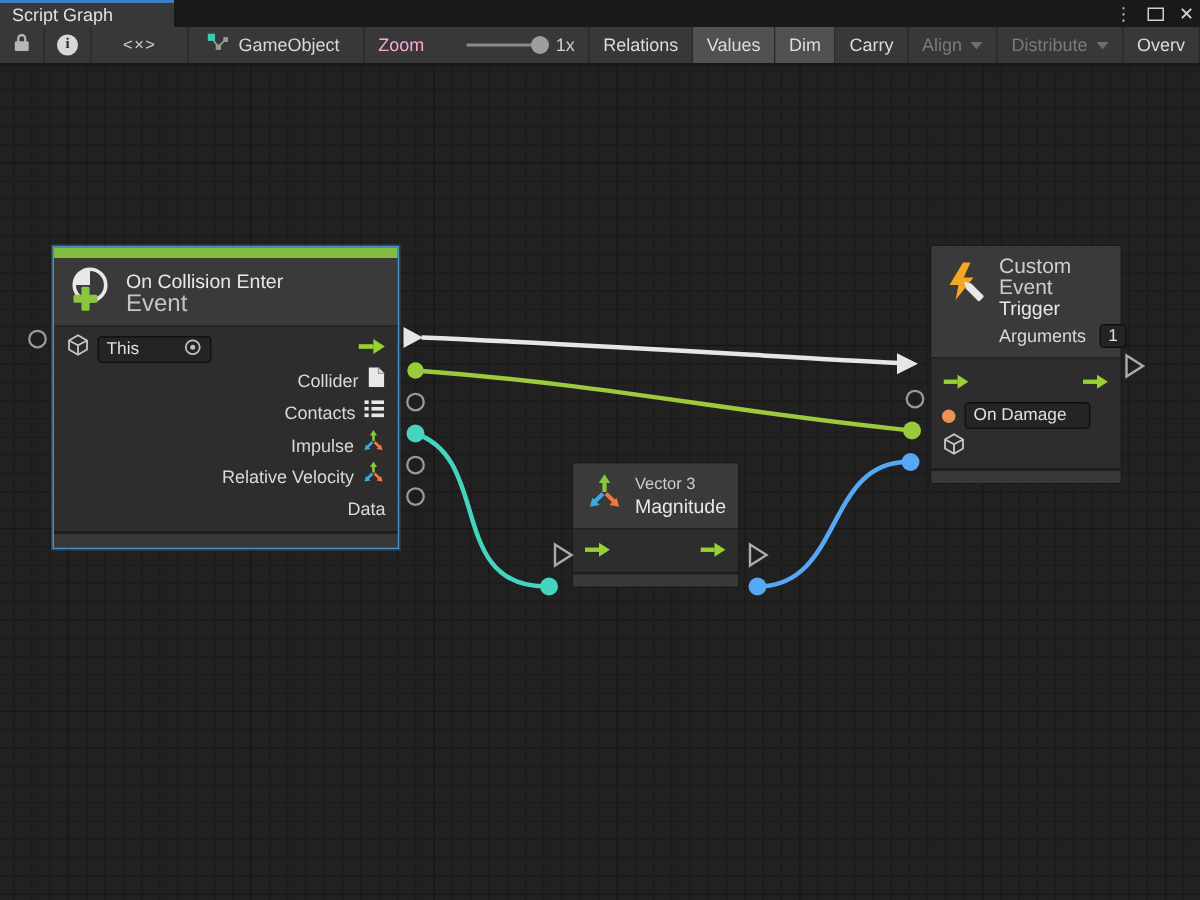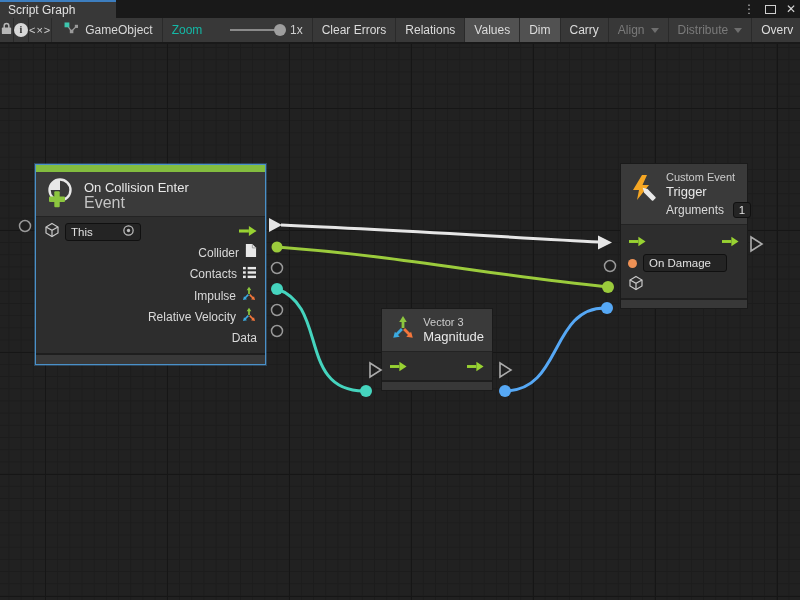--- a/index.html
+++ b/index.html
@@ -20,21 +20,21 @@
   .tseg.pad { padding:0 9px; }
   .tb-btn { display:flex; align-items:center; justify-content:center; padding:0 9px; border-right:1px solid #2a2a2a; white-space:nowrap; color:#dcdcdc; }
   .tb-btn.active { background:#515151; }
   .tb-btn.disabled { color:#7a7a7a; }
   .caret { width:0; height:0; border-left:4px solid transparent; border-right:4px solid transparent; border-top:5px solid #8a8a8a; margin-left:6px; }
   .tb-btn.disabled .caret { border-top-color:#6e6e6e; }
   .info-circle { width:14px; height:14px; border-radius:50%; background:#d8d8d8; color:#2b2b2b; font-weight:bold; font-size:10px; line-height:14px; text-align:center; font-family:"Liberation Serif", serif; }
   .code-glyph { color:#cfcfcf; font-size:11px; letter-spacing:1px; }
   .slider-track { width:88px; height:2px; background:#8a8a8a; position:relative; margin:0 4px; }
   .slider-handle { position:absolute; right:-2px; top:-5px; width:12px; height:12px; border-radius:50%; background:#9e9e9e; }
-  .zoom-label { color:#14b8a6; margin-right:24px; }
+  .zoom-label { color:#f9a8d4; margin-right:24px; }
   .zoom-value { color:#cfcfcf; margin-left:2px; }
   .go-label { margin-left:6px; color:#d8d8d8; }
 
   
   .canvas { position:absolute; left:0; top:44px; width:800px; height:556px;
     background-color:#212121;
     background-image:
       linear-gradient(#161616 1px, transparent 1px),
       linear-gradient(90deg,#161616 1px, transparent 1px),
       linear-gradient(#1c1c1c 1px, transparent 1px),
@@ -101,23 +101,20 @@
     </span>
     <span class="go-label">GameObject</span>
   </div>
   <div class="tseg pad" style="width:150px">
     <span class="zoom-label">Zoom</span>
     <span class="slider-track">
         <span class="slider-handle"></span>
       </span>
     <span class="zoom-value">1x</span>
   </div>
-  <div class="tb-btn">
-      <span>Clear Errors</span>
-    </div>
   <div class="tb-btn">
       <span>Relations</span>
     </div>
   <div class="tb-btn active">
       <span>Values</span>
     </div>
   <div class="tb-btn active">
       <span>Dim</span>
     </div>
   <div class="tb-btn">
@@ -274,21 +271,21 @@
       <span style="margin-top:4px;">
         <svg width="30" height="30" viewBox="0 0 30 30">
           <polygon points="13,1 4,16 10,16 8,26 20,11 13.5,11 18,1" fill="#f5a623"></polygon>
           <g transform="rotate(45 19 19)">
               <rect x="15" y="16.5" width="13" height="5" rx="1" fill="#e8e8e8"></rect>
               <polygon points="11.5,19 15.8,16.7 15.8,21.3" fill="#e8e8e8"></polygon>
             </g>
         </svg>
       </span>
       <span>
-        <div class="node-type" style="font-size:11px;">Custom Event</div>
+        <div class="node-type" style="font-size:14px;">Custom Event</div>
         <div class="node-title">Trigger</div>
         <div class="row" style="gap:9px; margin-top:2px;">
           <span class="lbl">Arguments</span>
           <span class="field" style="width:18px; height:16px; justify-content:center; padding:0;">
               <span>1</span>
             </span>
         </div>
       </span>
     </div>
     <div class="node-body" style="padding:6px 0 2px 0;">

